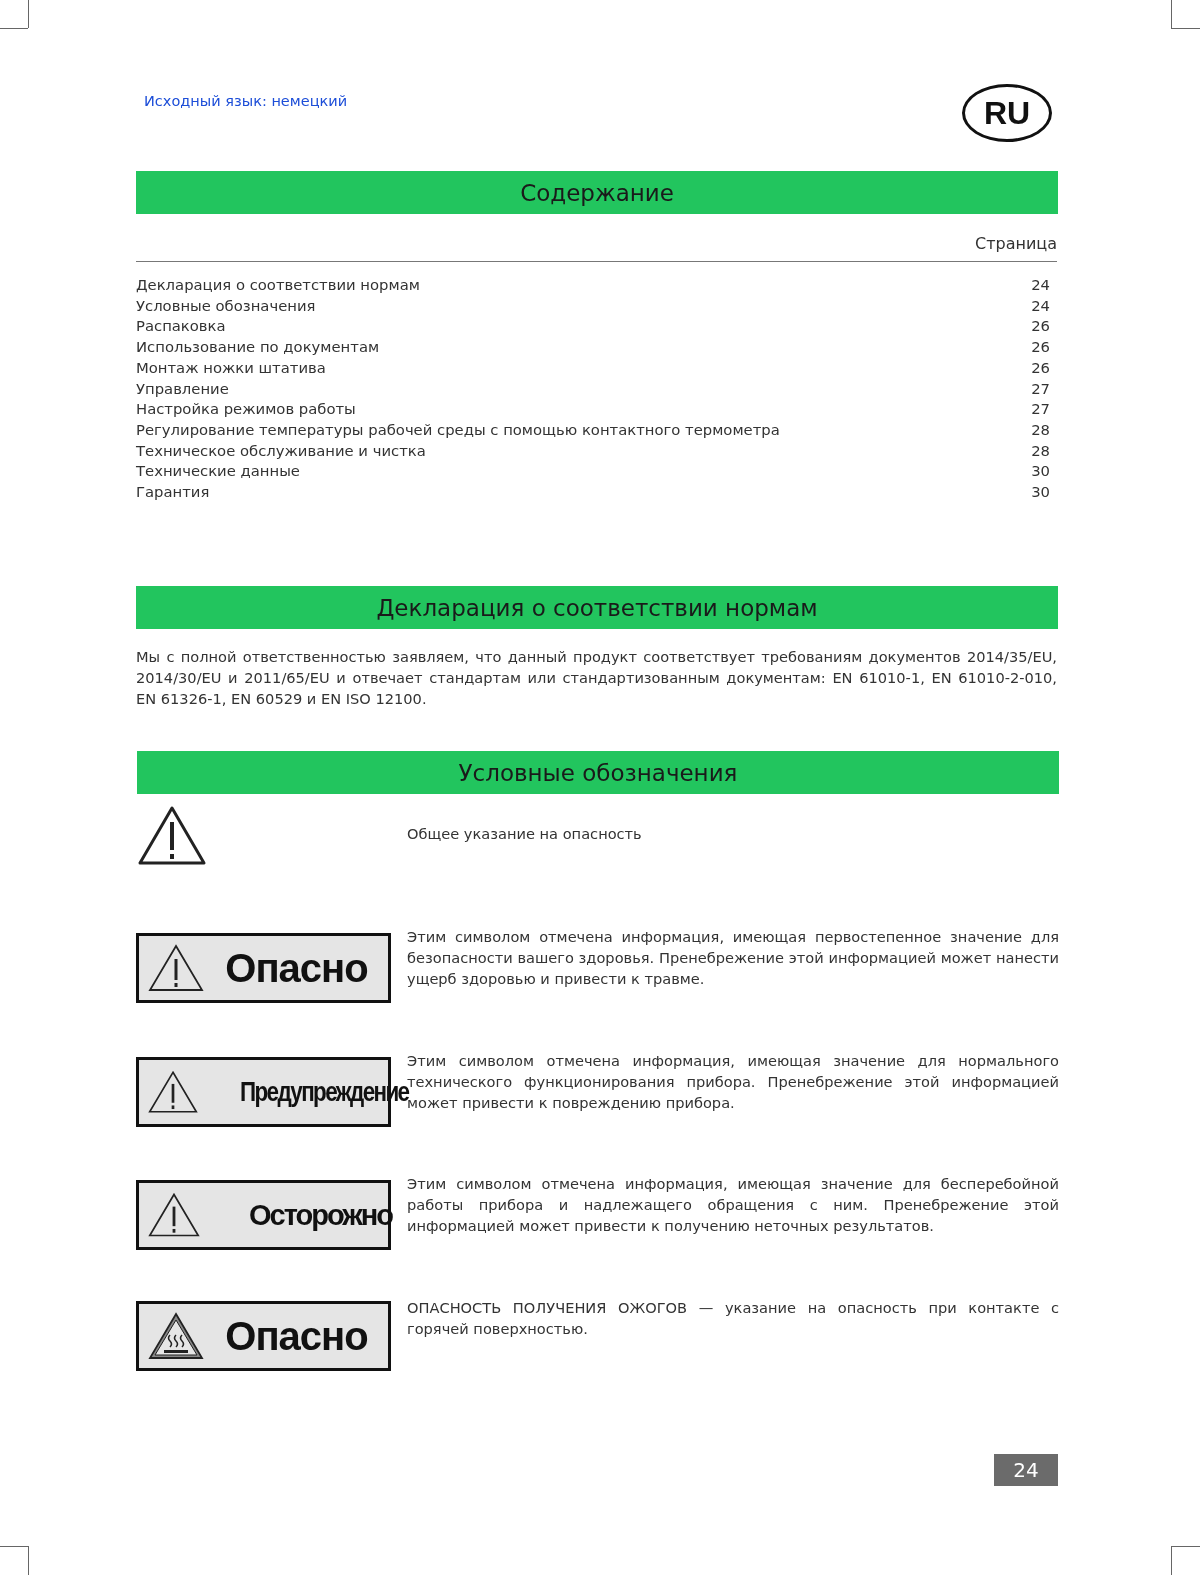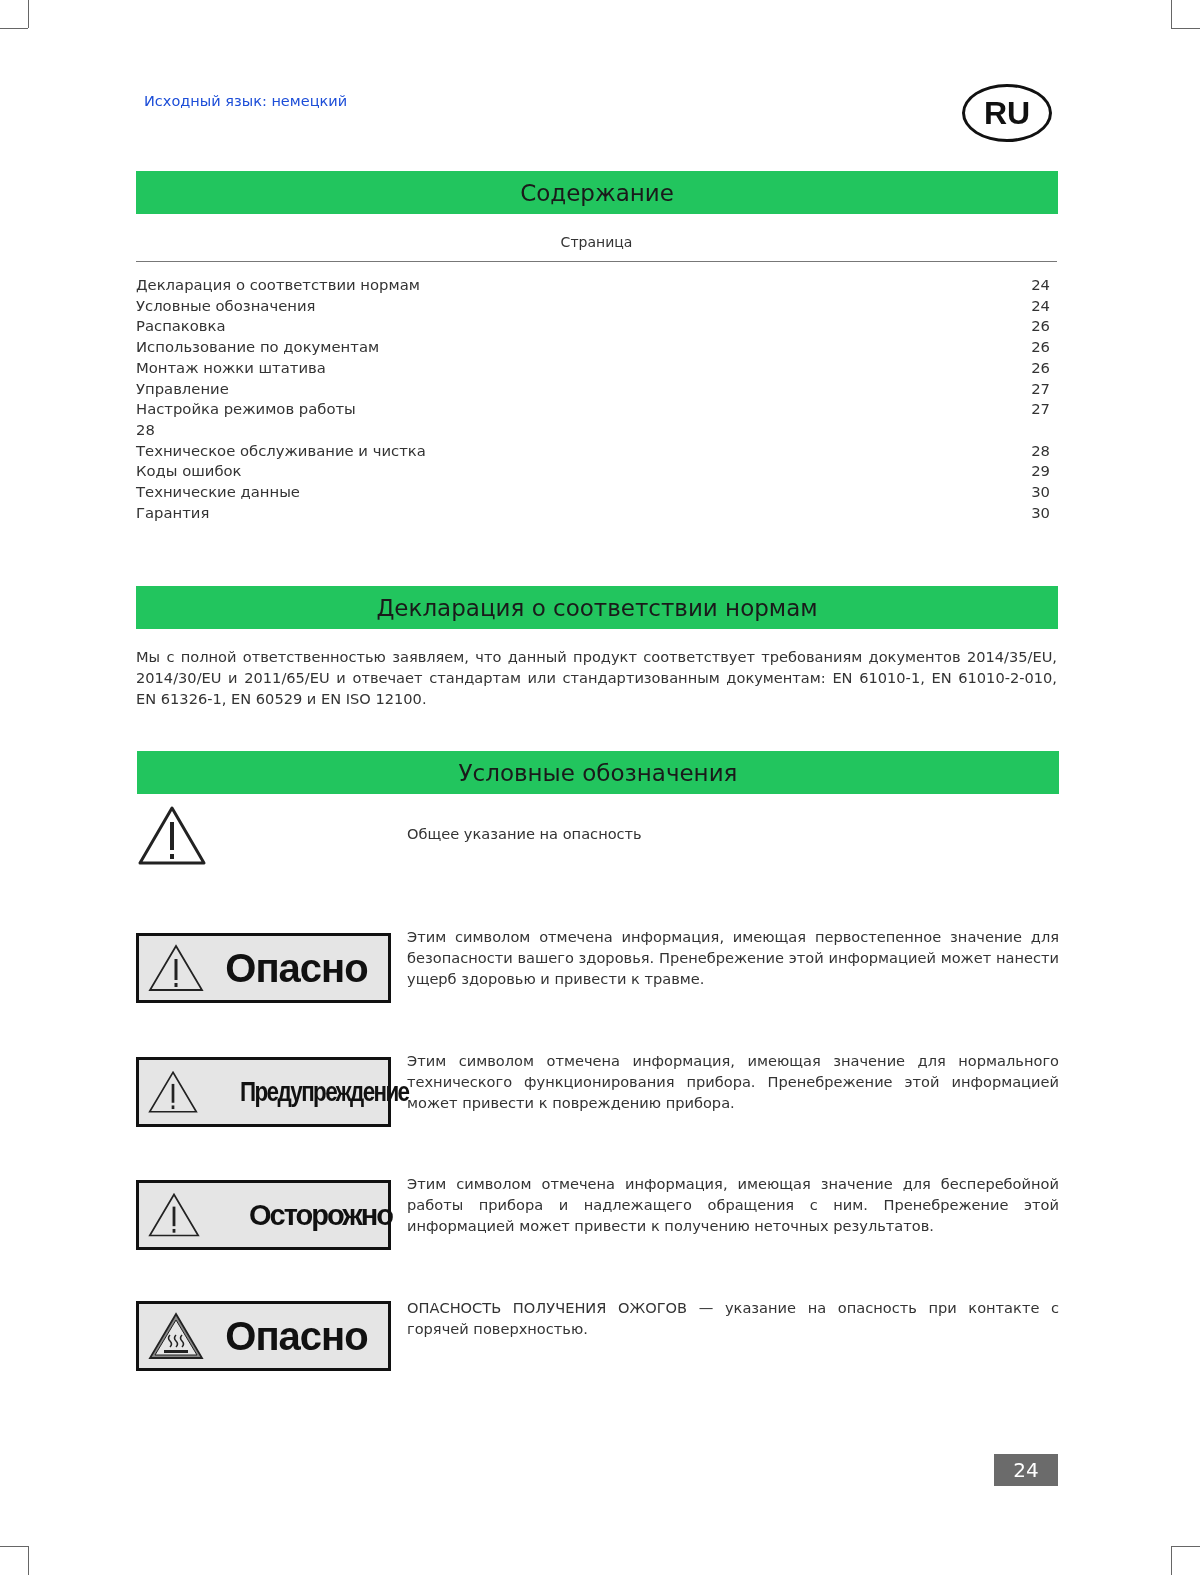--- a/index.html
+++ b/index.html
@@ -7,21 +7,21 @@
          font-family: "DejaVu Sans", "Liberation Sans", sans-serif; color: #222; }
   .crop { position: absolute; background: #666; }
   .abs { position: absolute; }
   .source-lang { left: 144px; top: 93px; font-size: 14.5px; color: #1d4ed8; }
   .lang-badge { left: 962px; top: 84px; width: 90px; height: 58px; border: 3px solid #111;
                 border-radius: 50%; display: flex; align-items: center; justify-content: center;
                 font-family: "Liberation Sans", sans-serif; font-weight: bold; font-size: 32px; color: #111; box-sizing: border-box; }
   .section-bar { position: absolute; left: 136px; width: 922px; height: 43px; background: #22c55e;
                  display: flex; align-items: center; justify-content: center;
                  font-size: 23px; color: #1a1a1a; }
-  .page-header { left: 136px; top: 234px; width: 921px; text-align: center; font-size: 14px; color: #333; }
+  .page-header { left: 136px; top: 234px; width: 921px; text-align: right; font-size: 16px; color: #333; }
   .toc-rule { left: 136px; top: 261px; width: 921px; height: 1px; background: #777; }
   .toc { left: 136px; top: 275px; width: 914px; }
   .toc-row { display: flex; justify-content: space-between; font-size: 14.8px; line-height: 20.7px; color: #333; }
   .para { font-size: 14.6px; line-height: 21px; color: #333; text-align: justify; }
   .decl { left: 136px; top: 646px; width: 921px; }
   .sym-text { left: 407px; width: 652px; }
   .sign { position: absolute; left: 136px; width: 255px; height: 70px; box-sizing: border-box;
           border: 3px solid #111; background: #e5e5e5; display: flex; align-items: center; }
   .sign .tri { width: 58px; height: 50px; margin-left: 8px; flex: 0 0 auto; }
   .sign .label { font-family: "Liberation Sans", sans-serif; font-weight: bold; color: #111; flex: 1; text-align: center; letter-spacing: -1px; }
@@ -69,29 +69,26 @@
     </div>
   <div class="toc-row">
       <span>Управление</span>
       <span>27</span>
     </div>
   <div class="toc-row">
       <span>Настройка режимов работы</span>
       <span>27</span>
     </div>
   <div class="toc-row">
+      <span>Регулирование температуры рабочей среды с помощью контактного термометра</span>
       <span>28</span>
     </div>
   <div class="toc-row">
       <span>Техническое обслуживание и чистка</span>
       <span>28</span>
-    </div>
-  <div class="toc-row">
-      <span>Коды ошибок</span>
-      <span>29</span>
     </div>
   <div class="toc-row">
       <span>Технические данные</span>
       <span>30</span>
     </div>
   <div class="toc-row">
       <span>Гарантия</span>
       <span>30</span>
     </div>
 </div>

